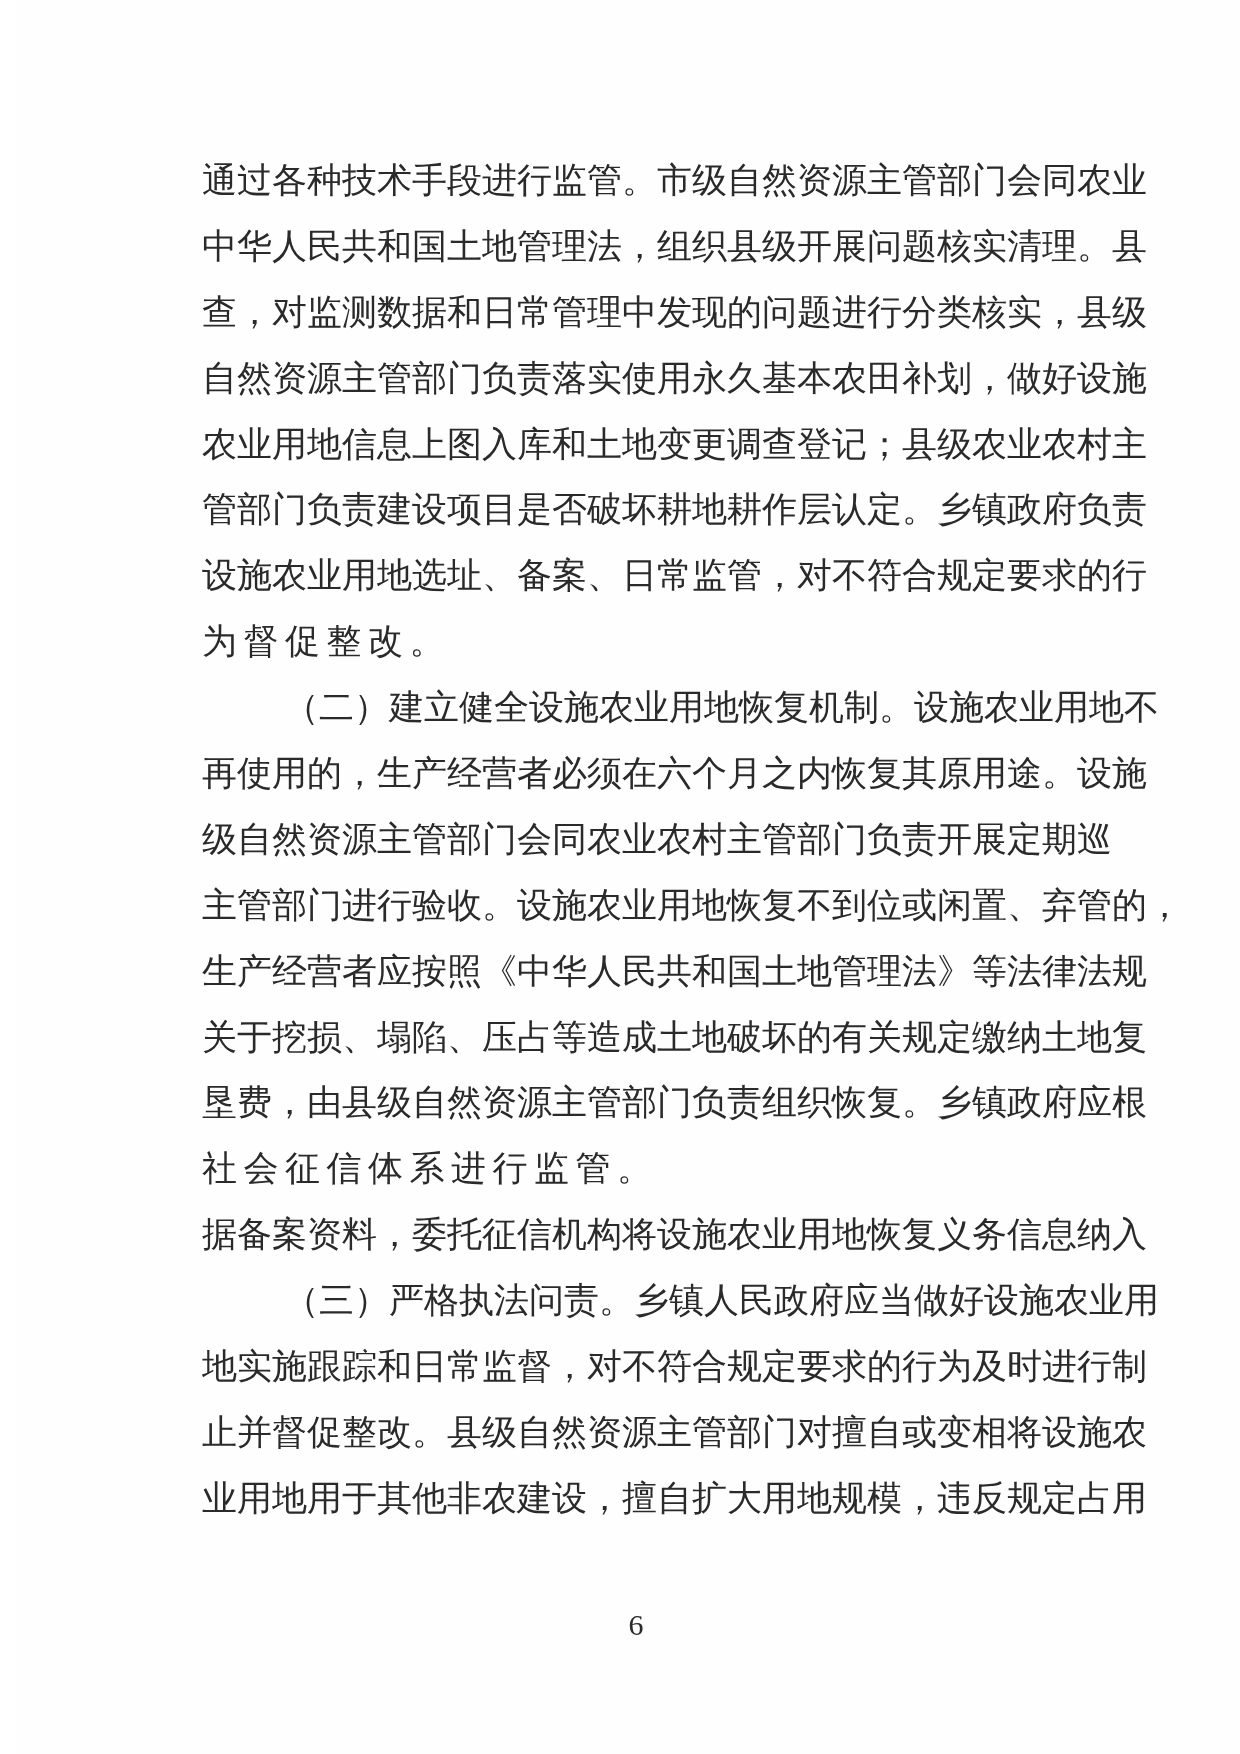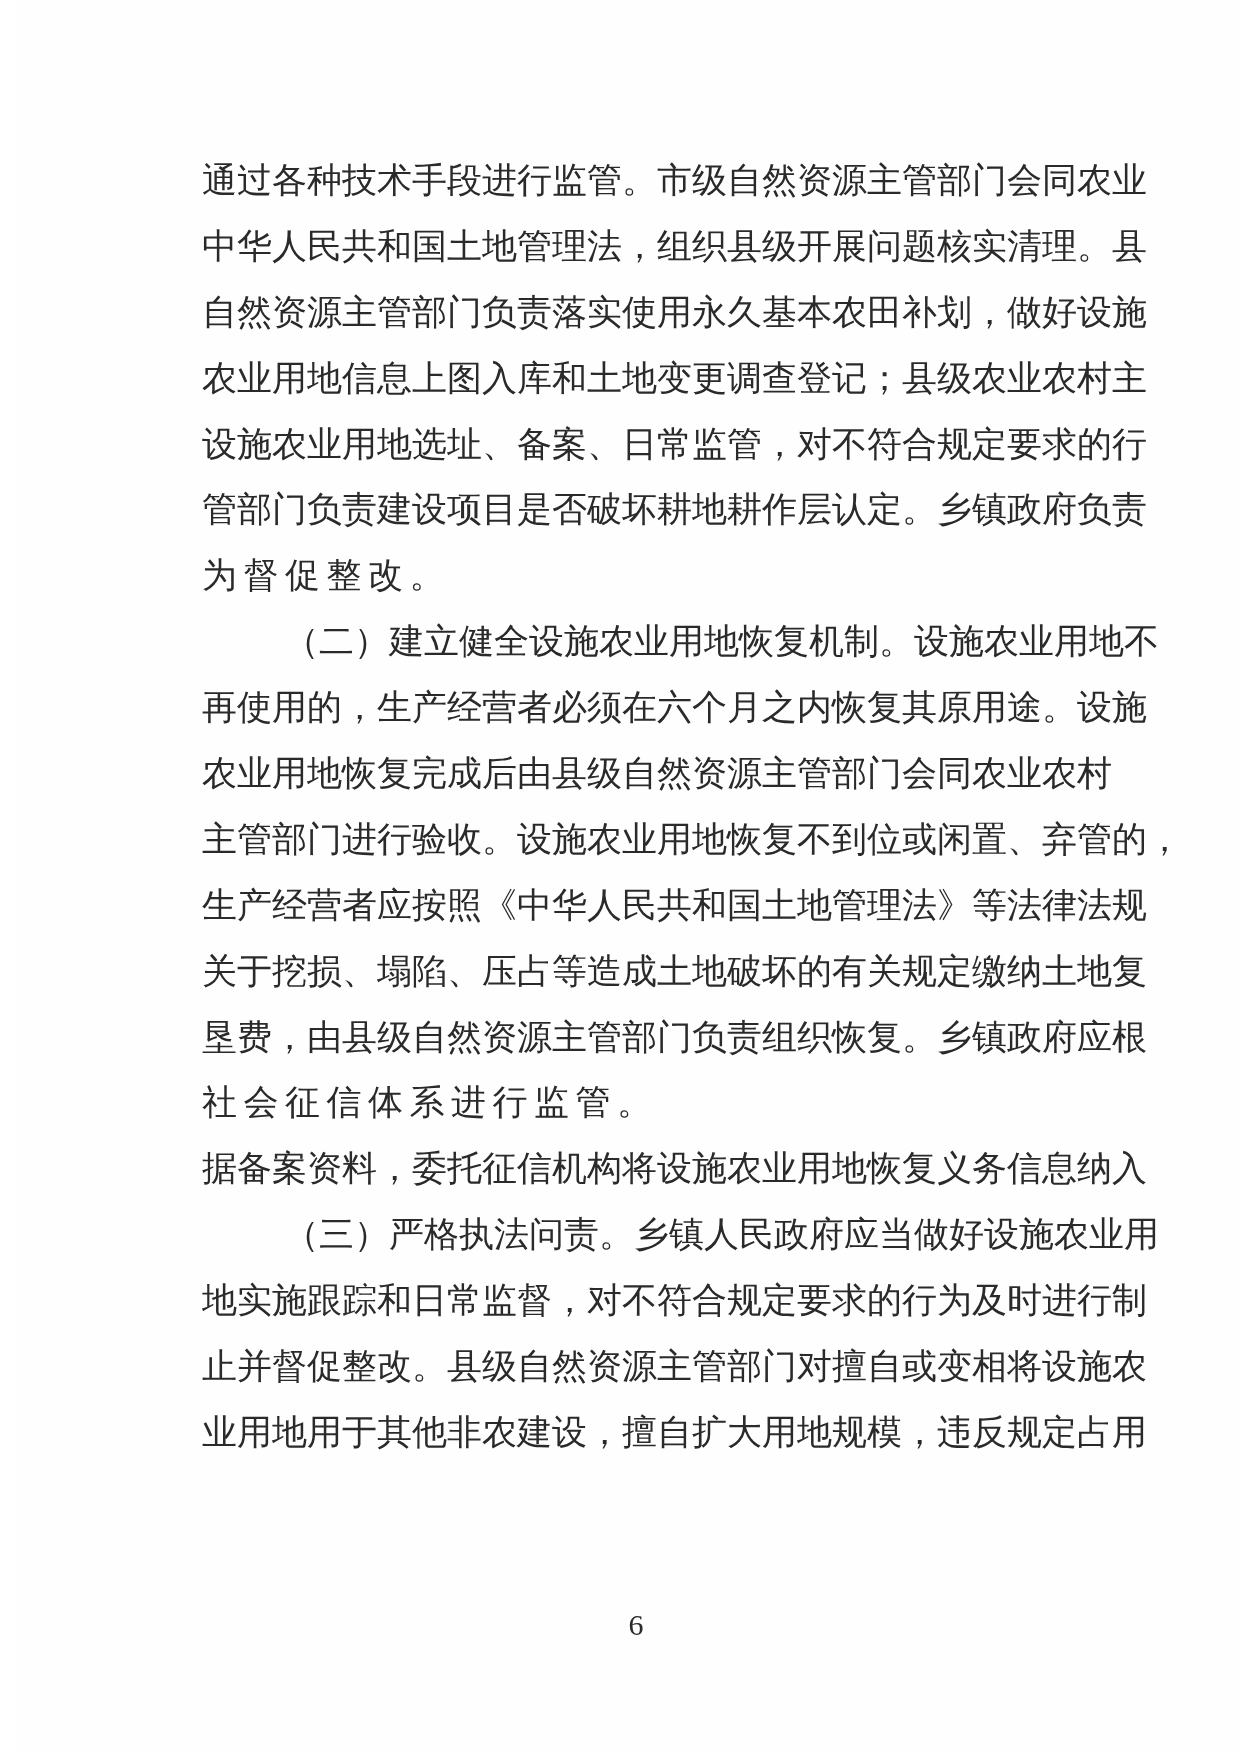--- a/index.html
+++ b/index.html
@@ -59,28 +59,29 @@
     color: #2a2a2a;
   }
 </style>
 </head>
 <body>
 
 <div class="page">
   <div class="body-text">
     <span class="line">通过各种技术手段进行监管。市级自然资源主管部门会同农业</span>
     <span class="line">中华人民共和国土地管理法，组织县级开展问题核实清理。县</span>
+    <span class="line">查，对监测数据和日常管理中发现的问题进行分类核实，县级</span>
     <span class="line">自然资源主管部门负责落实使用永久基本农田补划，做好设施</span>
     <span class="line">农业用地信息上图入库和土地变更调查登记；县级农业农村主</span>
+    <span class="line">管部门负责建设项目是否破坏耕地耕作层认定。乡镇政府负责</span>
     <span class="line">设施农业用地选址、备案、日常监管，对不符合规定要求的行</span>
-    <span class="line">管部门负责建设项目是否破坏耕地耕作层认定。乡镇政府负责</span>
     <span class="line last">为督促整改。</span>
     <span class="line indent heading">（二）建立健全设施农业用地恢复机制。设施农业用地不</span>
     <span class="line">再使用的，生产经营者必须在六个月之内恢复其原用途。设施</span>
-    <span class="line">农业用地恢复完成后由县级自然资源主管部门会同农业农村</span>
+    <span class="line">级自然资源主管部门会同农业农村主管部门负责开展定期巡</span>
     <span class="line">主管部门进行验收。设施农业用地恢复不到位或闲置、弃管的，</span>
     <span class="line">生产经营者应按照《中华人民共和国土地管理法》等法律法规</span>
     <span class="line">关于挖损、塌陷、压占等造成土地破坏的有关规定缴纳土地复</span>
     <span class="line">垦费，由县级自然资源主管部门负责组织恢复。乡镇政府应根</span>
     <span class="line last">社会征信体系进行监管。</span>
     <span class="line">据备案资料，委托征信机构将设施农业用地恢复义务信息纳入</span>
     <span class="line indent heading">（三）严格执法问责。乡镇人民政府应当做好设施农业用</span>
     <span class="line">地实施跟踪和日常监督，对不符合规定要求的行为及时进行制</span>
     <span class="line">止并督促整改。县级自然资源主管部门对擅自或变相将设施农</span>
     <span class="line">业用地用于其他非农建设，擅自扩大用地规模，违反规定占用</span>

